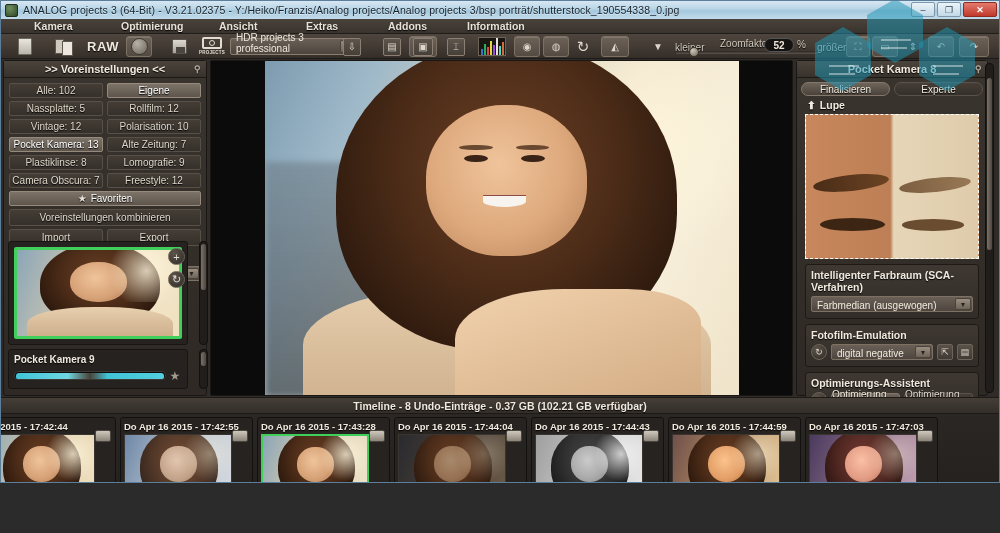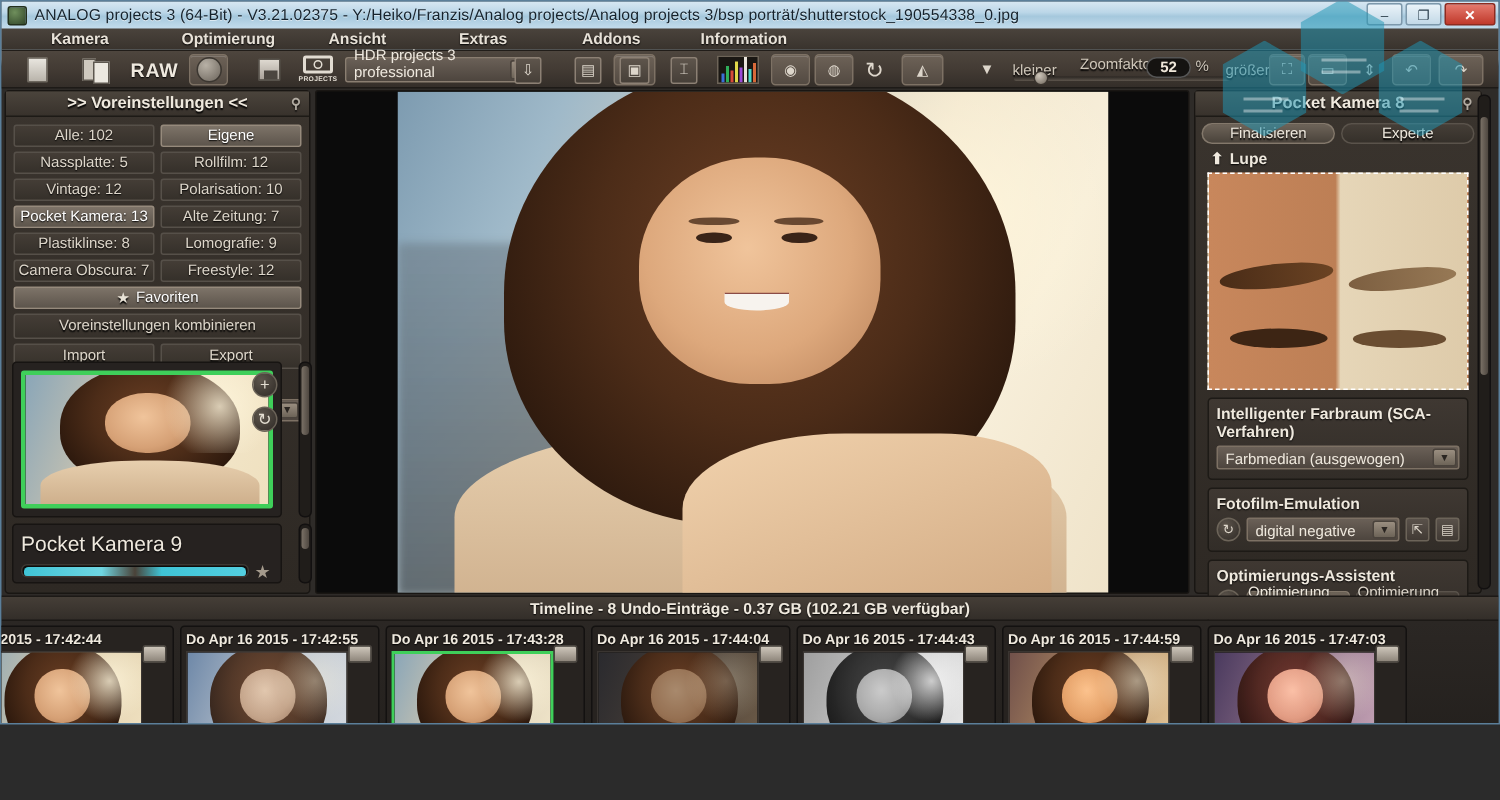--- a/index.html
+++ b/index.html
@@ -118,21 +118,21 @@
   .thumbcard { position:absolute; left:0; top:0; width:180px; height:104px;
      background:#262220; border:1px solid #171412; border-radius:3px; padding:5px;}
   .thumb { width:100%; height:100%; border:3px solid #3fcf5a; border-radius:2px; overflow:hidden;
      position:relative; background:#0a0a0a;}
   .tside { position:absolute; right:2px; top:6px; display:flex; flex-direction:column; gap:6px;}
   .tsbtn { width:17px;height:17px;border-radius:50%;
      background:radial-gradient(circle at 35% 30%,#5d554c,#2f2a26); border:1px solid #6c6459;
      display:flex;align-items:center;justify-content:center; font-size:11px; color:#e4ded2;}
   .namecard { position:absolute; left:0; top:108px; width:180px; height:40px;
      background:#262220; border:1px solid #171412; border-radius:3px; padding:4px 5px;}
-  .namecard .nm { font-size:14px; font-weight:normal; color:#efe9de; text-shadow:0 1px 1px #000;}
+  .namecard .nm { font-size:10px; font-weight:bold; color:#efe9de; text-shadow:0 1px 1px #000;}
   .sliderrow { margin-top:4px; position:relative; height:13px; }
   .sl-track { position:absolute; left:0; top:2px; width:152px; height:9px;
      background:#0d0c0b; border:1px solid #3d3833; border-radius:4px; overflow:hidden;}
   .sl-fill { position:absolute; left:1px; top:1px; height:7px; border-radius:3px;
      background:linear-gradient(90deg,#3fc4d6 0%, #6fd6e2 35%, #4a4238 50%, #3fc4d6 62%, #53cfe0 100%); }
   .sl-star { position:absolute; right:0; top:0; width:14px;height:14px; color:#a49a8c; font-size:12px;
      display:flex;align-items:center;justify-content:center;}
   .vscroll { position:absolute; width:9px; background:#201d1a; border:1px solid #121010; border-radius:4px;}
   .vscroll .thumbbar { position:absolute; left:1px; width:5px; border-radius:3px;
      background:linear-gradient(90deg,#7a7166,#4e4740); }

